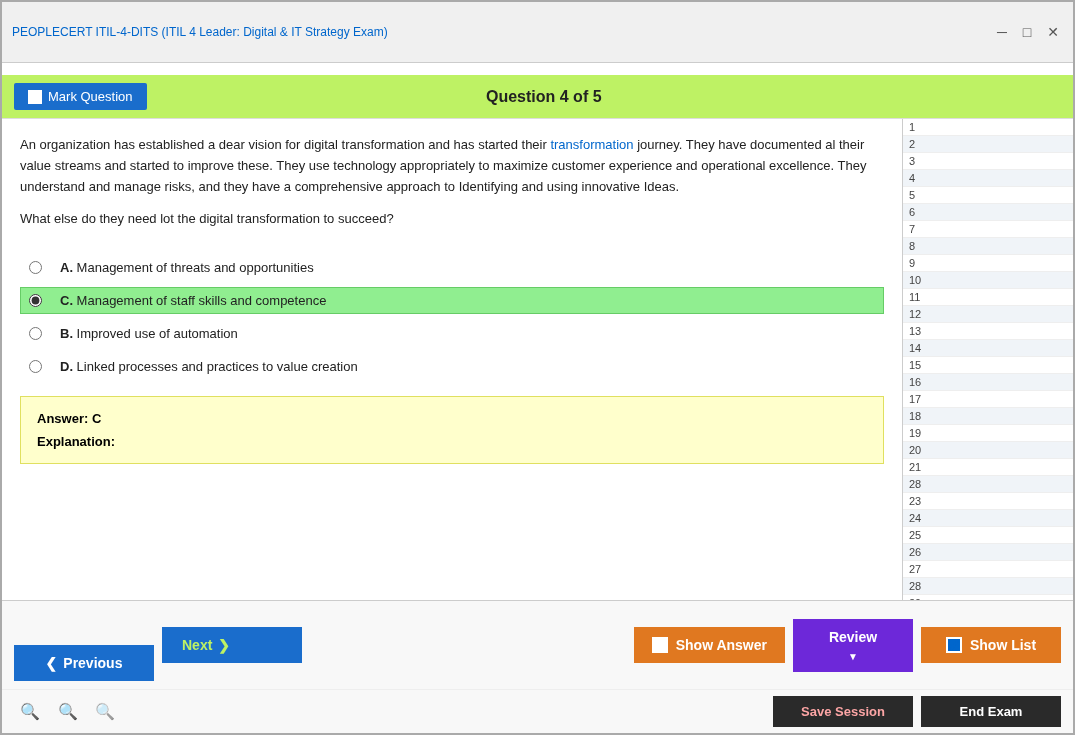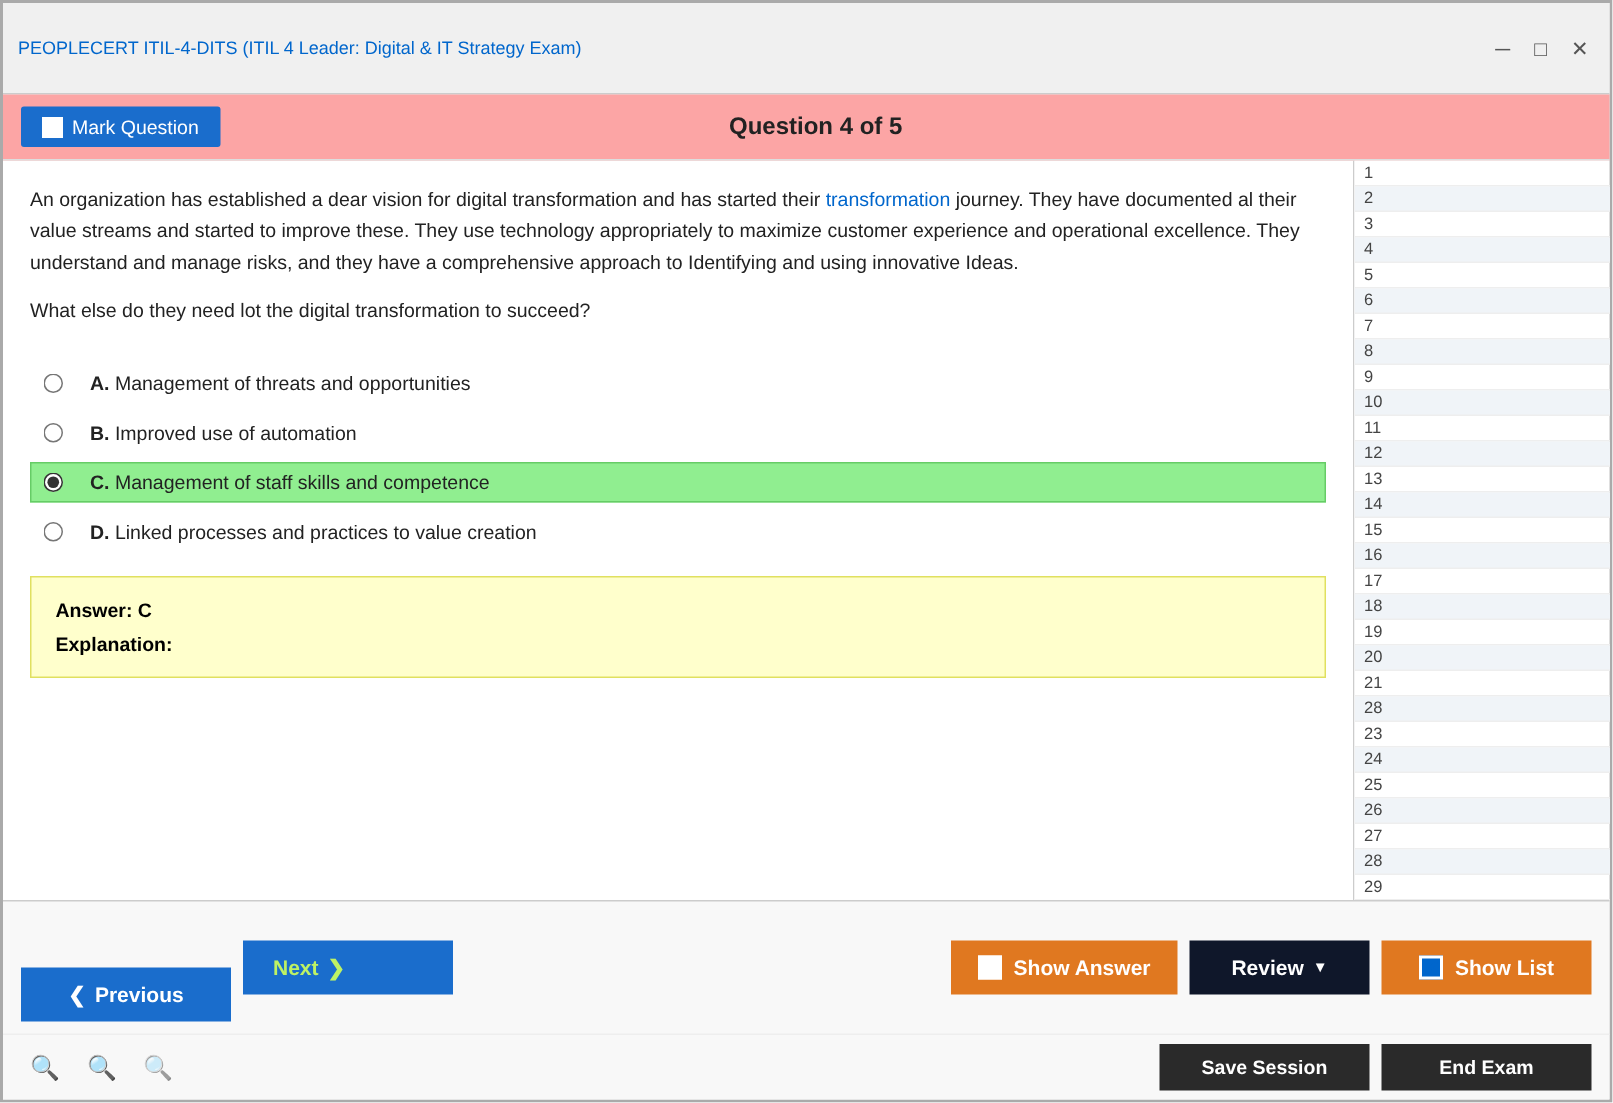--- a/index.html
+++ b/index.html
@@ -5,21 +5,21 @@
     * { box-sizing: border-box; margin: 0; padding: 0; }
     body { font-family: Arial, sans-serif; font-size: 13px; background: #f0f0f0; width: 1075px; height: 735px; overflow: hidden; }
 
     .window { width: 1075px; height: 735px; border: 2px solid #aaa; background: #fff; display: flex; flex-direction: column; }
 
     .title-bar { background: #f0f0f0; border-bottom: 1px solid #ccc; padding: 22px 10px; display: flex; align-items: center; justify-content: space-between; min-height: 30px; }
     .title-text { font-size: 12px; color: #0066cc; }
     .window-controls { display: flex; gap: 8px; }
     .win-btn { background: none; border: none; font-size: 14px; cursor: pointer; color: #555; padding: 0 4px; }
 
-    .toolbar { background: #fca5a5; padding: 8px 12px; border-bottom: 1px solid #ddd; display: flex; align-items: center; justify-content: space-between; }
+    .toolbar { background: #bef264; padding: 8px 12px; border-bottom: 1px solid #ddd; display: flex; align-items: center; justify-content: space-between; margin-top: 12px; }
     .mark-question-btn { background: #1a6dcc; color: #fff; border: none; padding: 6px 14px; font-size: 13px; cursor: pointer; display: flex; align-items: center; gap: 6px; border-radius: 2px; }
     .mark-icon { width: 14px; height: 14px; background: #fff; display: inline-block; }
     .question-title { font-size: 16px; font-weight: bold; color: #222; }
 
     .main-area { display: flex; flex: 1; overflow: hidden; }
 
     .question-panel { flex: 1; padding: 16px 18px; overflow-y: auto; border-right: 1px solid #ccc; }
 
     .question-text { font-size: 13px; color: #222; line-height: 1.6; margin-bottom: 14px; }
     .question-text .blue { color: #0066cc; }
@@ -50,29 +50,29 @@
     .sidebar-row .col-q { width: 34px; }
     .sidebar-row .col-a { width: 56px; }
     .sidebar-row .col-m { width: 44px; }
 
     .bottom-bar { background: #f8f8f8; border-top: 1px solid #ccc; padding: 8px 12px; display: flex; align-items: center; gap: 8px; }
     .btn-prev { background: #1a6dcc; color: #fff; border: none; padding: 10px 20px; font-size: 14px; font-weight: bold; cursor: pointer; display: flex; align-items: center; gap: 6px; min-width: 140px; justify-content: center; margin-top: 36px; }
     .btn-next { background: #1a6dcc; color: #bef264; border: none; padding: 10px 20px; font-size: 14px; font-weight: bold; cursor: pointer; display: flex; align-items: center; gap: 6px; min-width: 140px; justify-content: flex-start; }
     .spacer { flex: 1; }
     .btn-show-answer { background: #e07820; color: #fff; border: none; padding: 10px 18px; font-size: 14px; font-weight: bold; cursor: pointer; display: flex; align-items: center; gap: 8px; min-width: 140px; justify-content: center; }
     .show-answer-icon { width: 16px; height: 16px; background: #fff; border: 2px solid #fff; display: inline-block; flex-shrink: 0; }
-    .btn-review { background: #0f172a; color: #fff; border: none; padding: 10px 14px; font-size: 14px; font-weight: bold; cursor: pointer; display: flex; align-items: center; gap: 6px; min-width: 120px; justify-content: center; }
+    .btn-review { background: #6d28d9; color: #fff; border: none; padding: 10px 14px; font-size: 14px; font-weight: bold; cursor: pointer; display: flex; align-items: center; gap: 6px; min-width: 120px; justify-content: center; flex-direction: column; }
     .btn-show-list { background: #e07820; color: #fff; border: none; padding: 10px 18px; font-size: 14px; font-weight: bold; cursor: pointer; display: flex; align-items: center; gap: 8px; min-width: 140px; justify-content: center; }
     .show-list-icon { width: 16px; height: 16px; background: #0066cc; border: 2px solid #fff; display: inline-block; flex-shrink: 0; position: relative; }
 
     .bottom-bar2 { background: #f8f8f8; border-top: 1px solid #eee; padding: 6px 12px; display: flex; align-items: center; gap: 6px; justify-content: space-between; }
     .zoom-controls { display: flex; gap: 6px; align-items: center; }
     .zoom-btn { background: none; border: none; font-size: 18px; cursor: pointer; color: #444; padding: 2px 6px; }
     .right-btns { display: flex; gap: 8px; }
-    .btn-save { background: #2a2a2a; color: #ffffff; border: none; padding: 8px 8px; font-size: 13px; font-weight: bold; cursor: pointer; min-width: 140px; }
+    .btn-save { background: #2a2a2a; color: #fca5a5; border: none; padding: 8px 8px; font-size: 13px; font-weight: bold; cursor: pointer; min-width: 140px; }
     .btn-end { background: #2a2a2a; color: #fff; border: none; padding: 8px 20px; font-size: 13px; font-weight: bold; cursor: pointer; min-width: 140px; }
 
     .chevron-left::before { content: "❮"; }
     .chevron-right::before { content: "❯"; }
   </style>
 </head>
 <body>
 
 <div class="window">
 
@@ -104,28 +104,28 @@
 
       <p class="sub-question">What else do they need lot the digital transformation to succeed?</p>
 
       <div class="options">
 
         <div class="option-row">
           <input type="radio" name="answer" style="">
           <span class="option-label"><strong>A.</strong> Management of threats and opportunities</span>
         </div>
 
+        <div class="option-row selected">
+          <input type="radio" name="answer" checked="" style="">
+          <span class="option-label"><strong>C.</strong> Management of staff skills and competence</span>
+        </div>
+
         <div class="option-row">
           <input type="radio" name="answer" style="">
           <span class="option-label"><strong>B.</strong> Improved use of automation</span>
-        </div>
-
-        <div class="option-row selected">
-          <input type="radio" name="answer" checked="" style="">
-          <span class="option-label"><strong>C.</strong> Management of staff skills and competence</span>
         </div>
 
         <div class="option-row">
           <input type="radio" name="answer" style="">
           <span class="option-label"><strong>D.</strong> Linked processes and practices to value creation</span>
         </div>
 
       </div>
 
       <div class="answer-box">

